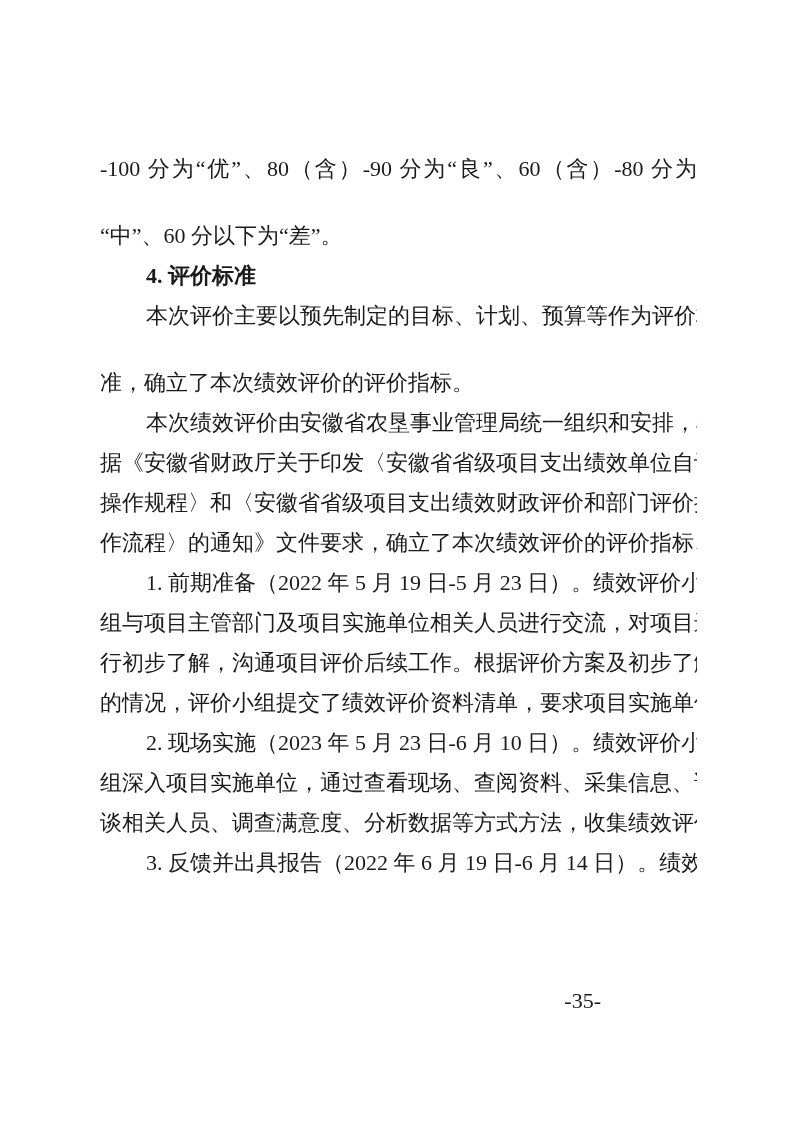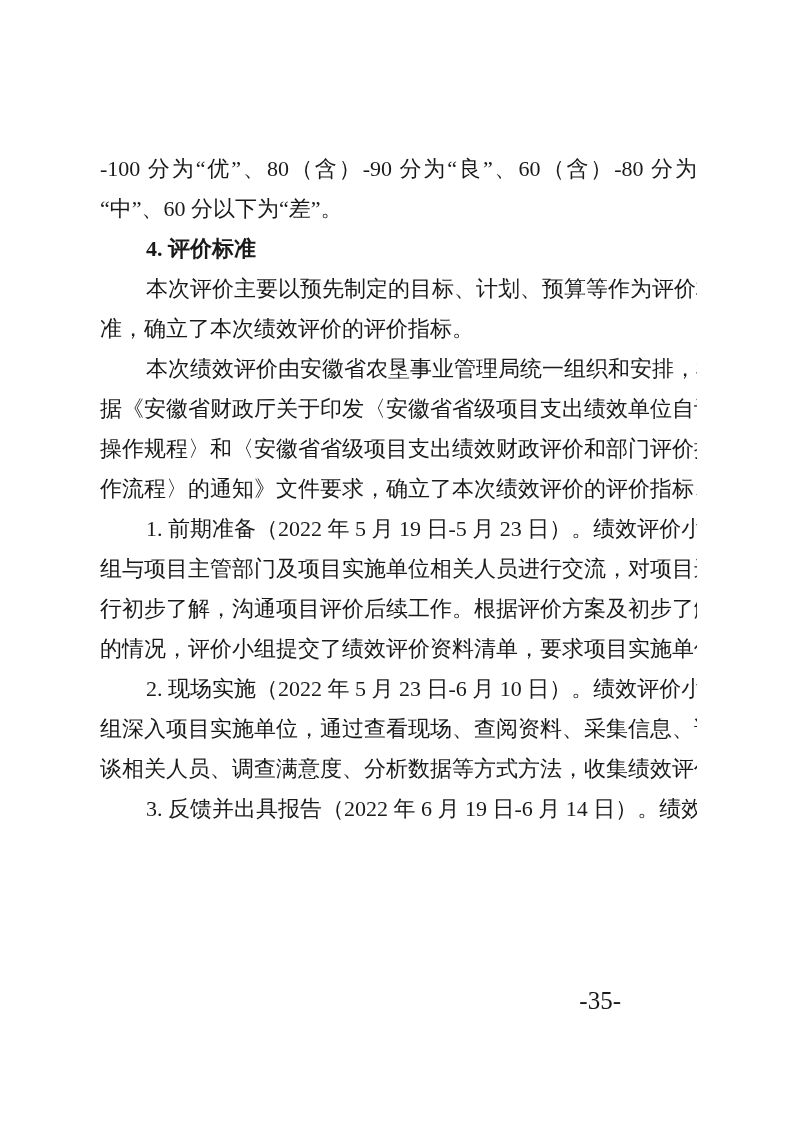--- a/index.html
+++ b/index.html
@@ -27,34 +27,35 @@
     line-height: 40px;
     font-size: 22px;
     text-align: justify;
     text-align-last: justify;
     overflow: hidden;
     white-space: nowrap;
   }
   .line.left {
     text-align: center;
     text-align-last: left;
+    margin-top: 27px;
   }
   .line.indent {
     text-indent: 46px;
   }
   .line.heading {
     font-weight: bold;
     text-align: center;
     text-align-last: left;
   }
   .page-number {
     position: absolute;
     top: 988px;
-    right: 92px;
-    font-size: 25px;
+    right: 112px;
+    font-size: 22px;
     line-height: 26px;
     color: #1a1a1a;
     text-align: right;
   }
 </style>
 </head>
 <body>
 
 <div class="page">
   <div class="text-block">
@@ -64,19 +65,19 @@
     <div class="line indent">本次评价主要以预先制定的目标、计划、预算等作为评价标</div>
     <div class="line left">准，确立了本次绩效评价的评价指标。</div>
     <div class="line indent">本次绩效评价由安徽省农垦事业管理局统一组织和安排，根</div>
     <div class="line">据《安徽省财政厅关于印发〈安徽省省级项目支出绩效单位自评</div>
     <div class="line">操作规程〉和〈安徽省省级项目支出绩效财政评价和部门评价操</div>
     <div class="line">作流程〉的通知》文件要求，确立了本次绩效评价的评价指标、</div>
     <div class="line indent">1. 前期准备（2022 年 5 月 19 日-5 月 23 日）。绩效评价小</div>
     <div class="line">组与项目主管部门及项目实施单位相关人员进行交流，对项目进</div>
     <div class="line">行初步了解，沟通项目评价后续工作。根据评价方案及初步了解</div>
     <div class="line">的情况，评价小组提交了绩效评价资料清单，要求项目实施单位</div>
-    <div class="line indent">2. 现场实施（2022 年 5 月 23 日-6 月 10 日）。绩效评价小</div>
+    <div class="line indent">2. 现场实施（2023 年 5 月 23 日-6 月 10 日）。绩效评价小</div>
     <div class="line">组深入项目实施单位，通过查看现场、查阅资料、采集信息、访</div>
     <div class="line">谈相关人员、调查满意度、分析数据等方式方法，收集绩效评价</div>
     <div class="line indent">3. 反馈并出具报告（2022 年 6 月 19 日-6 月 14 日）。绩效</div>
   </div>
   <div class="page-number">-35-</div>
 </div>
 
 </body></html>

